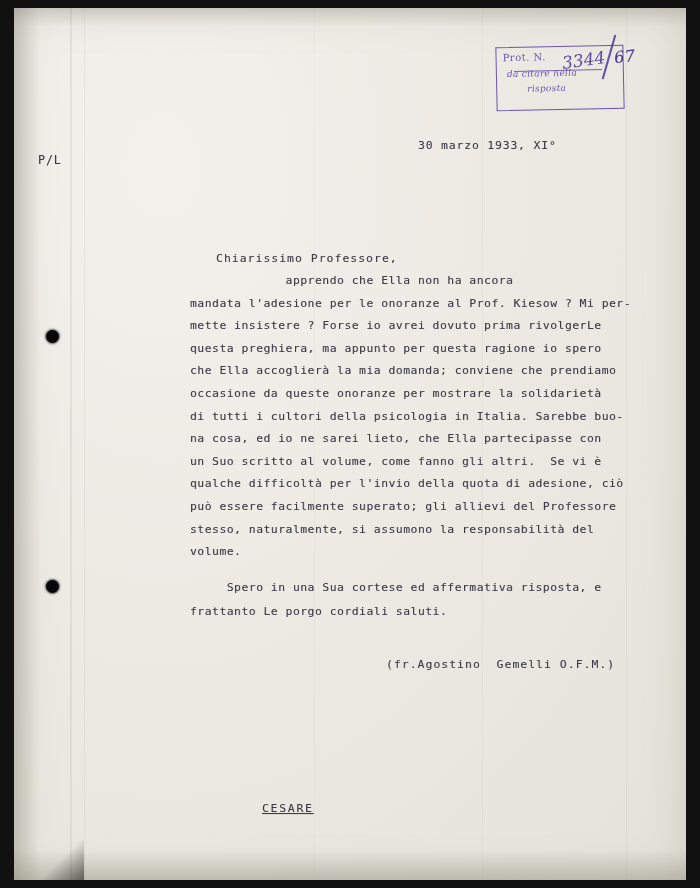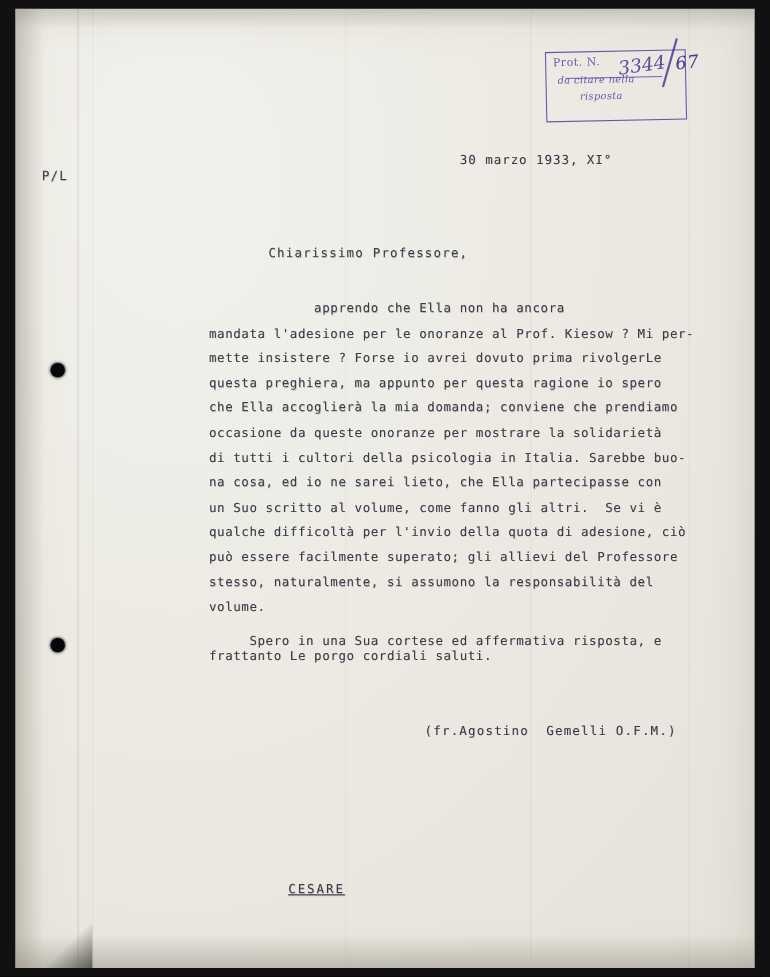--- a/index.html
+++ b/index.html
@@ -95,36 +95,35 @@
   }
 
   #date-line {
     left: 404px;
     top: 127px;
     letter-spacing: 0.9px;
   }
 
   #salutation {
     left: 202px;
-    top: 212px;
+    top: 240px;
     letter-spacing: 1.1px;
-    margin-left: 28px;
   }
 
   #body-para-1 {
     left: 176px;
     top: 262px;
     line-height: 22.6px;
     letter-spacing: 0.55px;
   }
 
   #body-para-2 {
     left: 176px;
     top: 568px;
-    line-height: 14px;
+    line-height: 24px;
     letter-spacing: 0.55px;
   }
 
   #signature {
     left: 372px;
     top: 646px;
     letter-spacing: 1.1px;
     text-align: right;
   }
 

